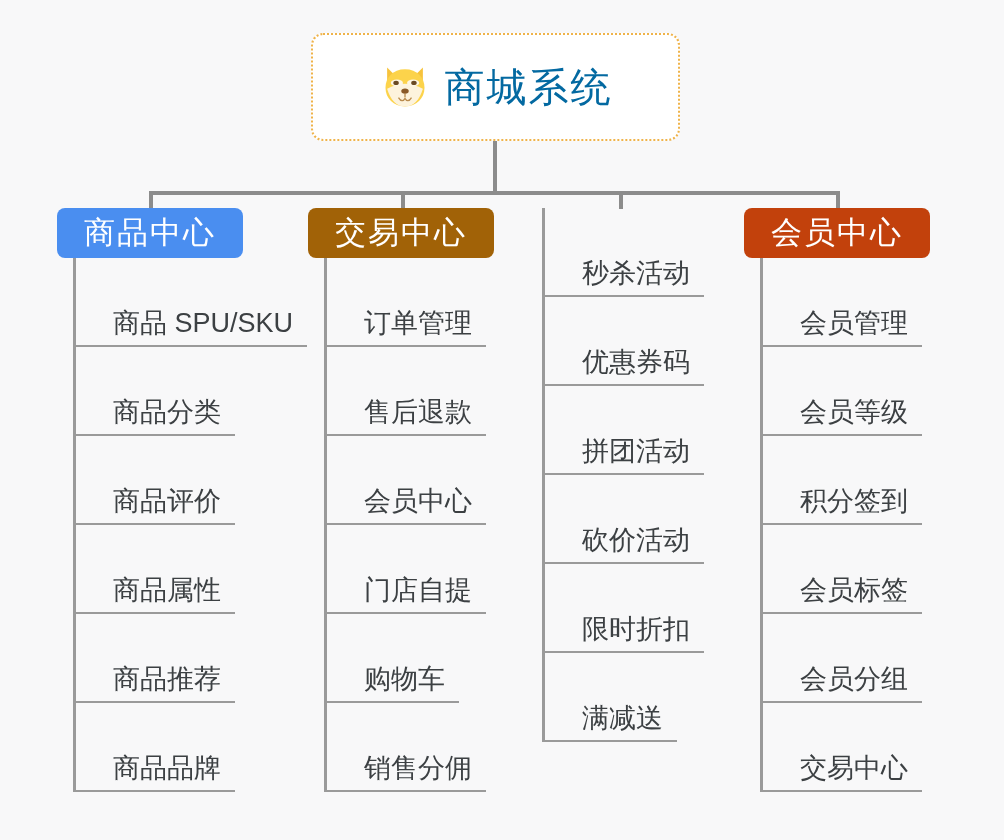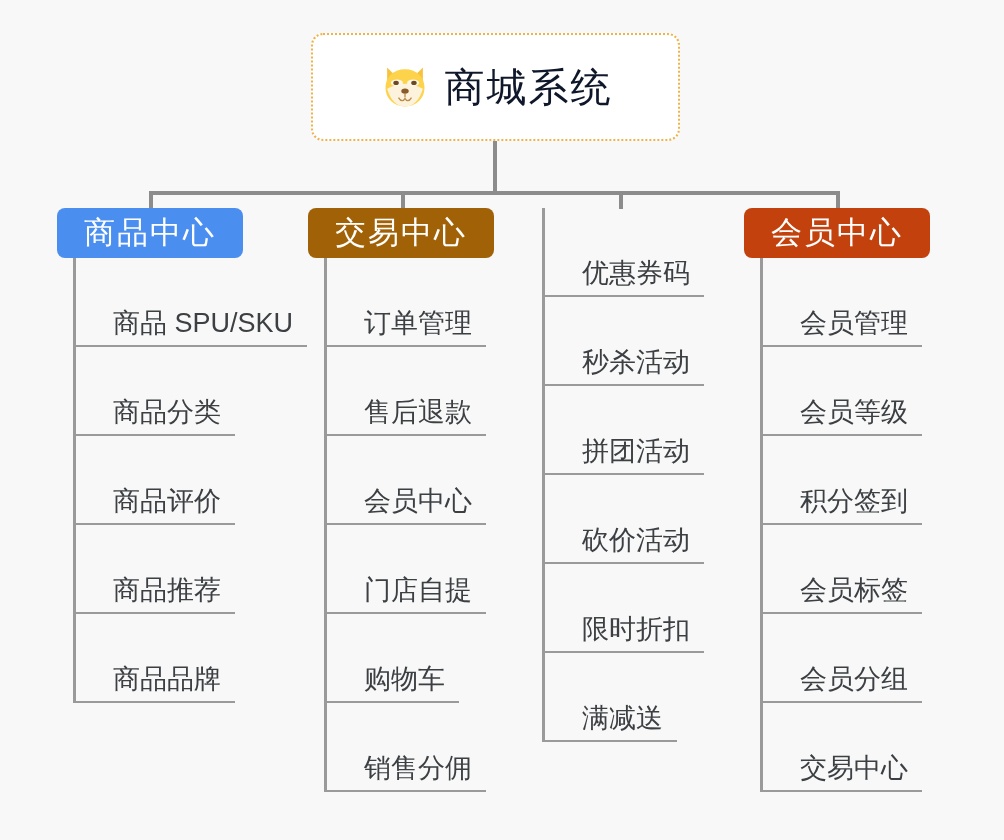--- a/index.html
+++ b/index.html
@@ -143,21 +143,21 @@
       <path d="M10 34 C14 48 22 56 32 56 C42 56 50 48 54 34 C46 30 38 28 32 28 C26 28 18 30 10 34 Z" fill="#fdf3dc"></path>
       <ellipse cx="22" cy="27" rx="7.5" ry="4.2" fill="#fdf6e4"></ellipse>
       <ellipse cx="42" cy="27" rx="7.5" ry="4.2" fill="#fdf6e4"></ellipse>
       <ellipse cx="21" cy="27" rx="3.4" ry="2.6" fill="#6b4a22"></ellipse>
       <ellipse cx="43" cy="27" rx="3.4" ry="2.6" fill="#6b4a22"></ellipse>
       <ellipse cx="32" cy="37" rx="4.6" ry="3.2" fill="#8a5a28"></ellipse>
       <path d="M32 40 L32 45" stroke="#b98b4e" stroke-width="1.6" fill="none"></path>
       <path d="M24 45 C27 50 30 50 32 46" stroke="#b98b4e" stroke-width="1.6" fill="none"></path>
       <path d="M40 45 C37 50 34 50 32 46" stroke="#b98b4e" stroke-width="1.6" fill="none"></path>
     </svg>
-    <span class="root-title" style="color: #0f172a;">商城系统</span>
+    <span class="root-title" style="color: #0369a1;">商城系统</span>
   </div>
 
   <div class="conn conn-stem" style="background: rgb(140, 140, 140);"></div>
   <div class="conn conn-bus" style="background: rgb(140, 140, 140);"></div>
   <div class="conn conn-drop c1" style="background: rgb(140, 140, 140);"></div>
   <div class="conn conn-drop c2" style="background: rgb(140, 140, 140);"></div>
   <div class="conn conn-drop c3" style="background: rgb(140, 140, 140);"></div>
   <div class="conn conn-drop c4" style="background: rgb(140, 140, 140);"></div>
 
   <div class="column c1">
@@ -167,20 +167,23 @@
       <div class="leaf">
           <span class="leaf-label">商品 SPU/SKU</span>
         </div>
       <div class="leaf">
           <span class="leaf-label">商品分类</span>
         </div>
       <div class="leaf">
           <span class="leaf-label">商品评价</span>
         </div>
       <div class="leaf">
+          <span class="leaf-label">商品属性</span>
+        </div>
+      <div class="leaf">
           <span class="leaf-label">商品推荐</span>
         </div>
       <div class="leaf">
           <span class="leaf-label">商品品牌</span>
         </div>
     </div>
   </div>
 
   <div class="column c2">
     <div class="cat-box" style="background: #a16207;">交易中心</div>
@@ -204,24 +207,24 @@
       <div class="leaf">
           <span class="leaf-label">销售分佣</span>
         </div>
     </div>
   </div>
 
   <div class="column c3">
     <div class="branch">
       <div class="trunk"></div>
       <div class="leaf">
+          <span class="leaf-label">秒杀活动</span>
+        </div>
+      <div class="leaf">
           <span class="leaf-label">优惠券码</span>
-        </div>
-      <div class="leaf">
-          <span class="leaf-label">秒杀活动</span>
         </div>
       <div class="leaf">
           <span class="leaf-label">拼团活动</span>
         </div>
       <div class="leaf">
           <span class="leaf-label">砍价活动</span>
         </div>
       <div class="leaf">
           <span class="leaf-label">限时折扣</span>
         </div>

